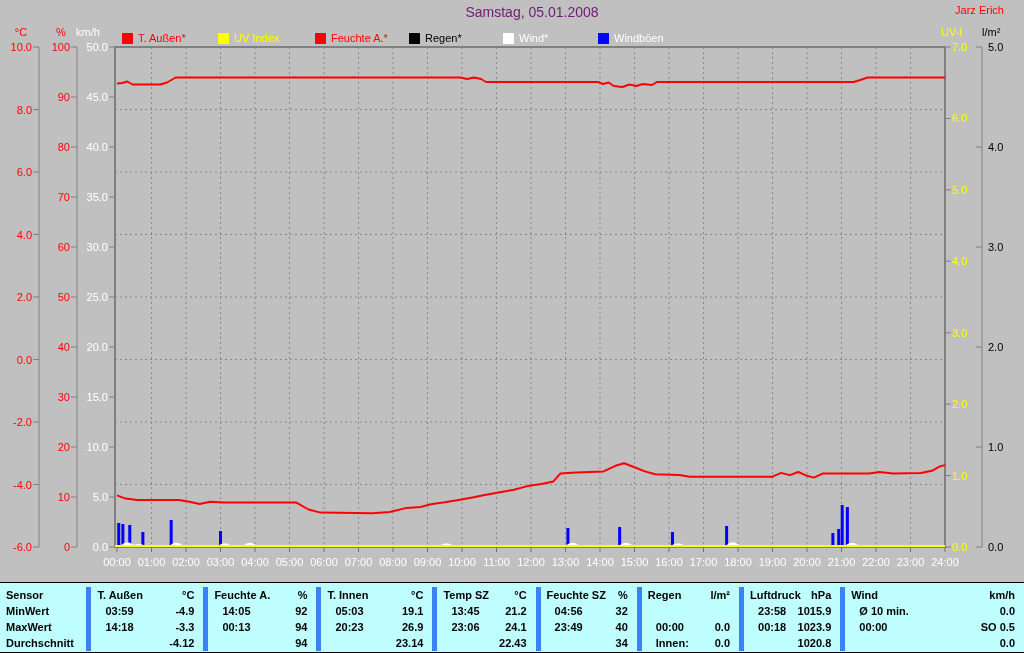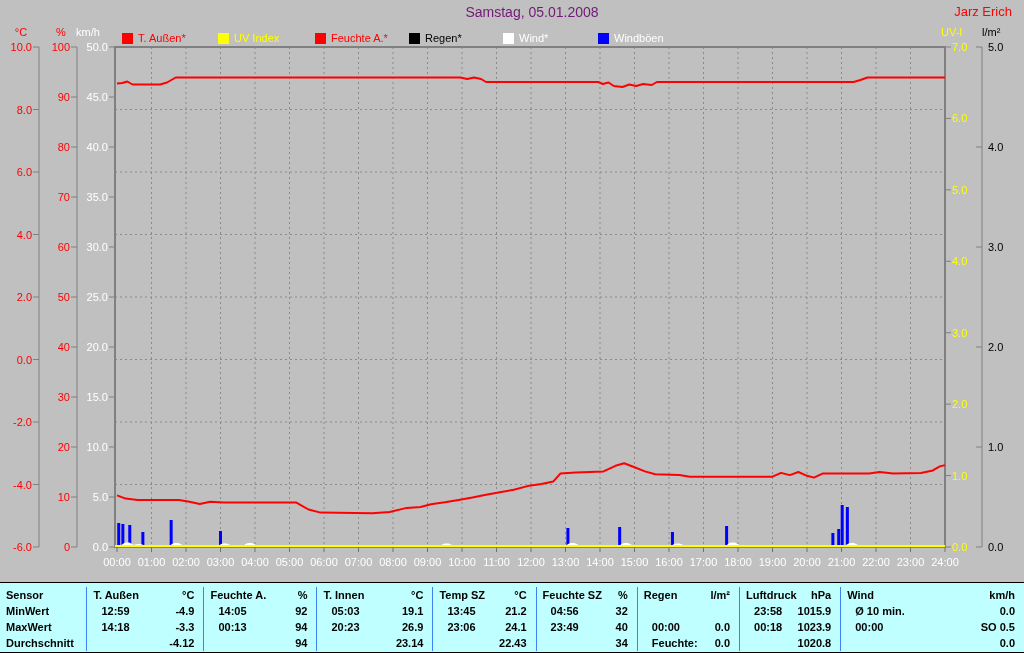--- a/index.html
+++ b/index.html
@@ -1,37 +1,37 @@
 <!DOCTYPE html>
 <html><head>
 <meta charset="utf-8">
 <style>
   html,body{margin:0;padding:0;}
   body{width:1024px;height:653px;background:#C0C0C0;position:relative;overflow:hidden;
        font-family:"Liberation Sans",sans-serif;}
   .abs{position:absolute;}
   .title{top:4px;left:0;width:100%;text-align:center;color:#701a75;font-size:14px;padding-left:20px;}
-  .station{top:4px;right:12px;color:#FF0000;font-size:13px;}
+  .station{top:4px;right:20px;color:#FF0000;font-size:11px;}
   .unit{top:26px;font-size:11px;white-space:nowrap;}
   .unit-c{left:8px;width:26px;text-align:center;color:#FF0000;}
   .unit-p{left:52px;width:18px;text-align:center;color:#FF0000;}
   .unit-k{left:76px;width:36px;color:#FFFFFF;}
   .unit-u{left:941px;width:32px;color:#FFFF00;}
   .unit-r{left:982px;width:32px;color:#000000;}
   #legend{left:0;top:32px;width:880px;height:16px;}
   .leg-item{position:absolute;top:0;height:14px;white-space:nowrap;font-size:11px;}
   .leg-sq{position:absolute;top:1px;width:11px;height:11px;display:inline-block;}
   .leg-lab{position:absolute;left:16px;top:0;}
   #chart-svg{left:0;top:0;}
   svg text{font-family:"Liberation Sans",sans-serif;}
   #summary-table{left:0;top:582px;width:1024px;height:71px;background:#C0FFFF;
       border-top:1px solid #000;border-bottom:1px solid #000;box-sizing:border-box;
       display:flex;padding-top:4px;}
   .tcol{height:64px;box-sizing:border-box;}
-  .tcol + .tcol{border-left:1px solid #3b82f6;text-align:center;}
+  .tcol + .tcol{border-left:5px solid #3b82f6;text-align:center;}
   .trow{height:16px;line-height:16px;font-size:11px;font-weight:bold;color:#000;
       white-space:nowrap;display:flex;justify-content:space-between;overflow:hidden;}
   .trow .tname{padding-left:6px;}
   .trow .tunit{padding-right:9px;}
   .trow .ttime{padding-left:14px;}
   .trow .tval{padding-right:9px;}
 </style>
 </head>
 <body>
 
@@ -310,21 +310,21 @@
       <div class="trow">
         <span class="tname">Durchschnitt</span>
       </div>
     </div>
     <div class="tcol" style="width: 119px;">
       <div class="trow">
         <span class="tname">T. Außen</span>
         <span class="tunit">°C</span>
       </div>
       <div class="trow">
-        <span class="ttime">12:59</span>
+        <span class="ttime">03:59</span>
         <span class="tval">-4.9</span>
       </div>
       <div class="trow">
         <span class="ttime">14:18</span>
         <span class="tval">-3.3</span>
       </div>
       <div class="trow">
         <span class="ttime"></span>
         <span class="tval">-4.12</span>
       </div>
@@ -408,21 +408,21 @@
       </div>
       <div class="trow">
         <span class="ttime"></span>
         <span class="tval"></span>
       </div>
       <div class="trow">
         <span class="ttime">00:00</span>
         <span class="tval">0.0</span>
       </div>
       <div class="trow">
-        <span class="ttime">Feuchte:</span>
+        <span class="ttime">Innen:</span>
         <span class="tval">0.0</span>
       </div>
     </div>
     <div class="tcol" style="width: 103px;">
       <div class="trow">
         <span class="tname">Luftdruck</span>
         <span class="tunit">hPa</span>
       </div>
       <div class="trow">
         <span class="ttime">23:58</span>

